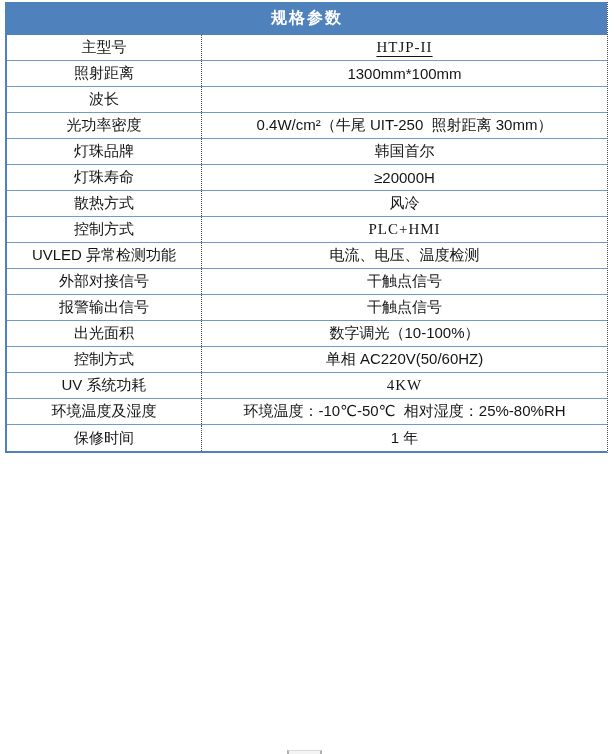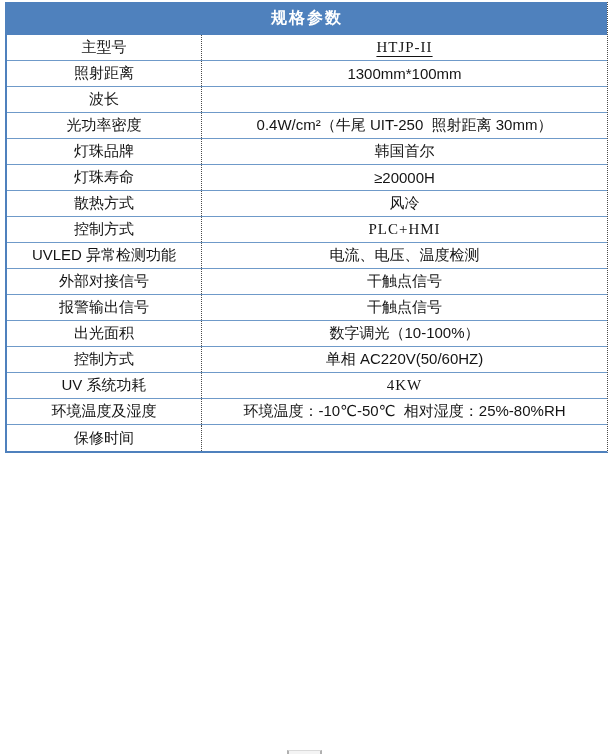--- a/index.html
+++ b/index.html
@@ -243,20 +243,23 @@
     </div>
     <div class="value-cell">
       <span class="value-text">环境温度：-10℃-50℃  相对湿度：25%-80%RH</span>
     </div>
   </div>
 
   <div class="row">
     <div class="label-cell">
       <span class="label-text">保修时间</span>
     </div>
+    <div class="value-cell">
+      <span class="value-text">1 年</span>
+    </div>
   </div>
 </div>
 
   </div>
 
   <div class="scroll-thumb"></div>
 
 </div>
 
 </body></html>

